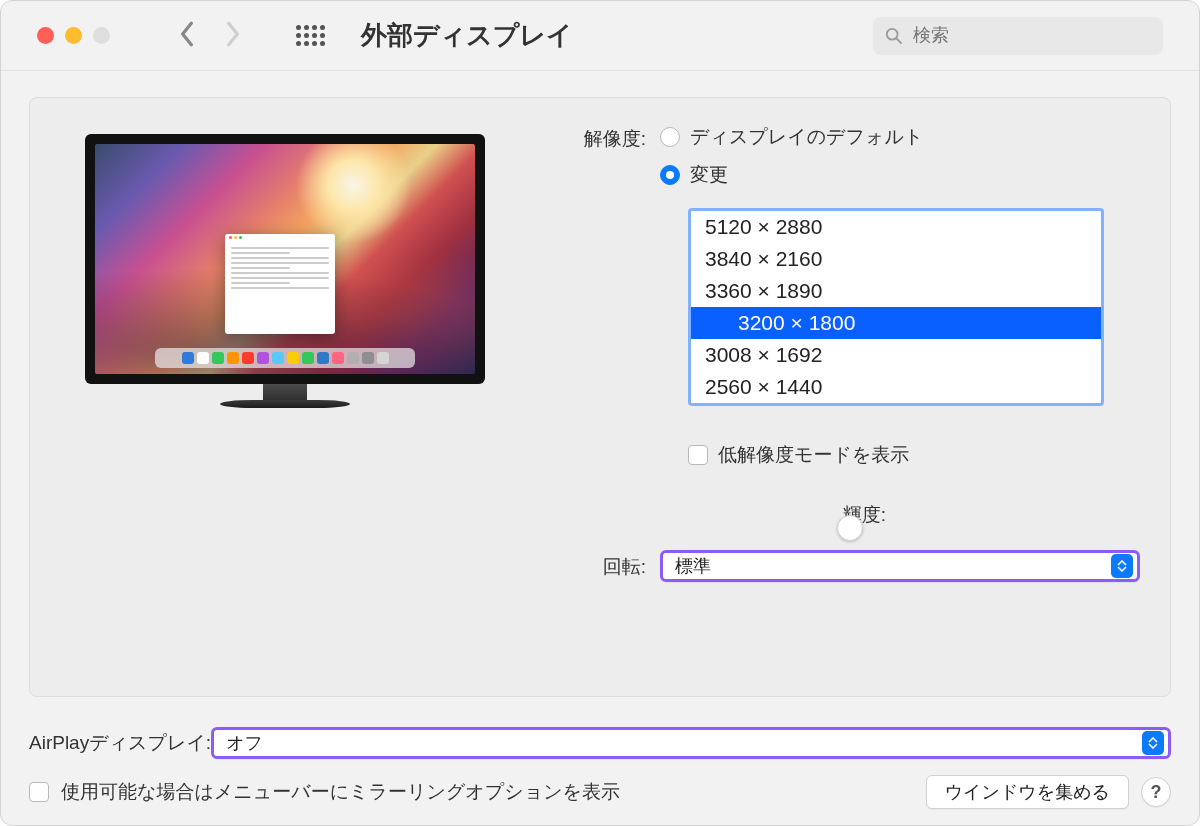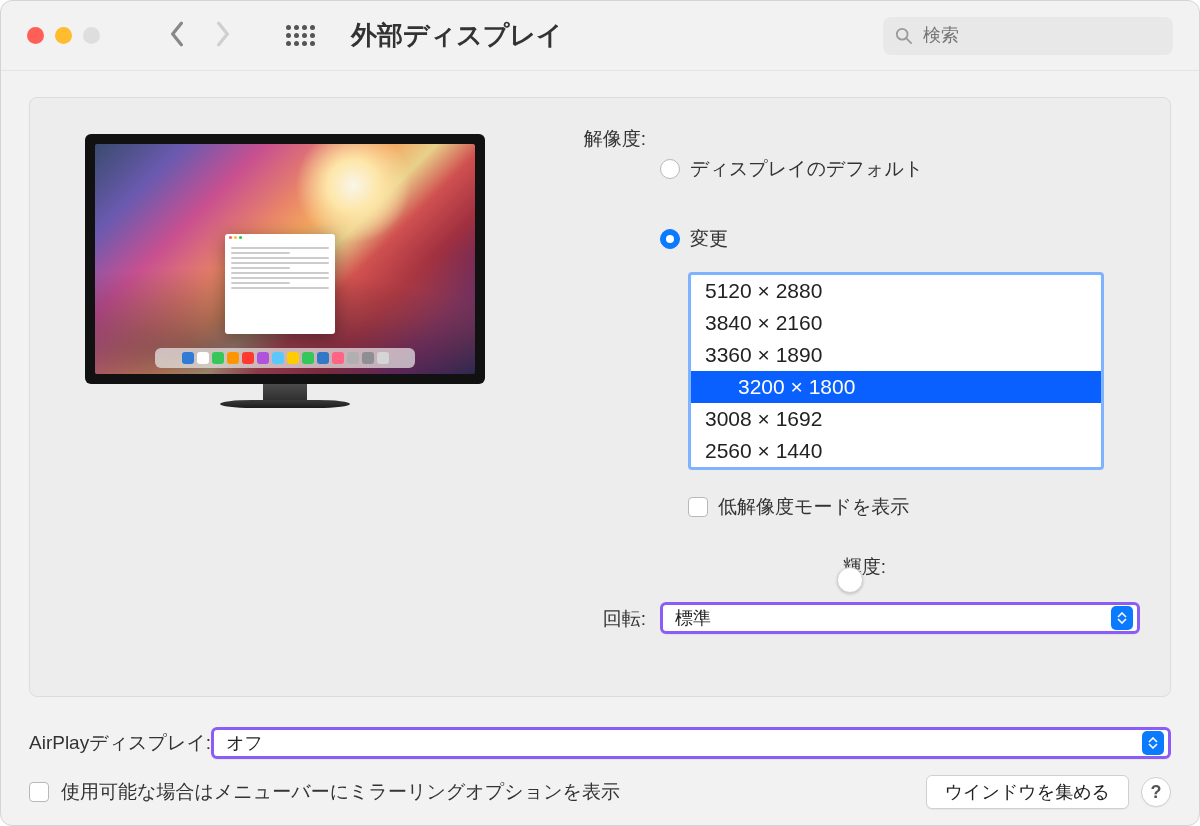--- a/index.html
+++ b/index.html
@@ -16,21 +16,21 @@
   background: #f3f2f2;
   border-radius: 12px;
   border: 1px solid #d4d4d4;
   display: flex;
   flex-direction: column;
 }
 .toolbar {
   height: 70px;
   display: flex;
   align-items: center;
-  padding: 0 26px;
+  padding: 0 36px;
   gap: 14px;
   border-bottom: 1px solid #e3e3e3;
 }
 .traffic { display: flex; gap: 11px; align-items: center; }
 .dot { width: 17px; height: 17px; border-radius: 50%; }
 .dot.red { background: #ff5f57; }
 .dot.yellow { background: #febc2e; }
 .dot.grey { background: #dedede; }
 .nav { display: flex; gap: 28px; margin-left: 54px; align-items: center; }
 .nav svg { width: 18px; height: 26px; }
@@ -100,34 +100,34 @@
   backdrop-filter: blur(2px);
 }
 .dock-bar i { width: 12px; height: 12px; border-radius: 3px; display: block; }
 .stand { width: 400px; display: flex; flex-direction: column; align-items: center; }
 .stand-neck { width: 44px; height: 16px; background: linear-gradient(#4c4c4c,#2f2f2f); }
 .stand-base { width: 130px; height: 8px; background: linear-gradient(#3a3a3a,#1c1c1c); border-radius: 50%/100%; }
 .right-col { flex: 1; display: flex; flex-direction: column; }
 .row { display: flex; align-items: flex-start; margin-bottom: 10px; }
 .row-label { width: 100px; text-align: right; font-size: 19px; color: #333; padding-top: 2px; padding-right: 14px; }
 .radios { display: flex; flex-direction: column; gap: 12px; }
-.radio { display: flex; align-items: center; gap: 10px; font-size: 19px; color: #333; margin-top: 32px; }
+.radio { display: flex; align-items: center; gap: 10px; font-size: 19px; color: #333; }
 .radio-dot { width: 20px; height: 20px; border: 1px solid #b8b8b8; border-radius: 50%; background: #fff; display: flex; align-items: center; justify-content: center; }
 .radio-dot.sel { border-color: #0a7aff; }
 .radio-dot.sel::after { content: ""; width: 10px; height: 10px; border-radius: 50%; background: #0a7aff; }
 .radio-outer.sel { background: #0a7aff; border-color: #0a7aff; }
 .radio-outer.sel::after { background: #fff; width: 8px; height: 8px; }
 .listbox {
   margin-left: 28px; margin-top: 8px; width: 416px; height: 198px; background: #fff;
   border: 3px solid #7fb2ff; border-radius: 4px; overflow: hidden;
 }
 .listbox-inner { height: 100%; overflow: hidden; }
 .li-item { padding: 4px 14px; font-size: 21px; color: #222; }
 .li-item.sel { background: #0a60ff; color: #fff; padding-left: 47px; }
-.check-row { display: flex; align-items: center; gap: 10px; margin-left: 28px; margin-top: 12px; font-size: 19px; color: #333; text-align: right; }
+.check-row { display: flex; align-items: center; gap: 10px; margin-left: 28px; margin-top: 24px; font-size: 19px; color: #333; text-align: right; }
 .cbox { width: 20px; height: 20px; border: 1px solid #b8b8b8; border-radius: 4px; background: #fff; }
 .slider-row { display: flex; align-items: center; margin-top: 24px; flex-direction: column; }
 .slider-row .row-label { padding-top: 0; }
 .slider { flex: 1; position: relative; height: 24px; }
 .track { position: absolute; left: 0; right: 0; top: 50%; height: 5px; background: #cfcece; border-radius: 3px; transform: translateY(-50%); }
 .track-fill { position: absolute; left: 0; top: 50%; height: 5px; background: #0a7aff; border-radius: 3px; transform: translateY(-50%); width: 63%; }
 .thumb { position: absolute; left: 63%; top: 50%; width: 26px; height: 26px; background: #fff; border: 1px solid #d0d0d0; border-radius: 50%; transform: translate(-50%,-50%); box-shadow: 0 1px 3px rgba(0,0,0,.2); }
 .select-row { display: flex; align-items: center; margin-top: 22px; }
 .select-row .row-label { padding-top: 2px; }
 .mac-select {

